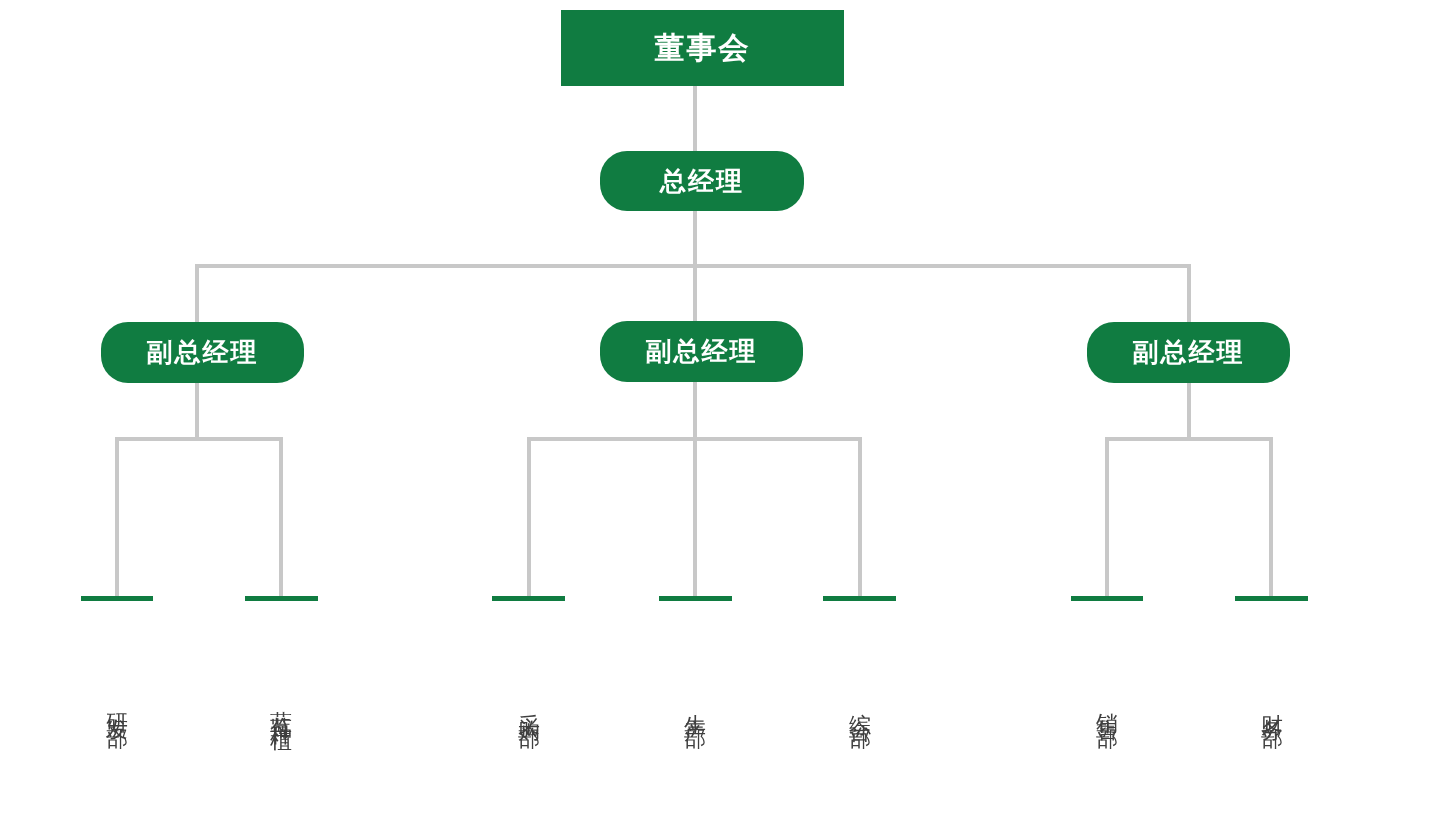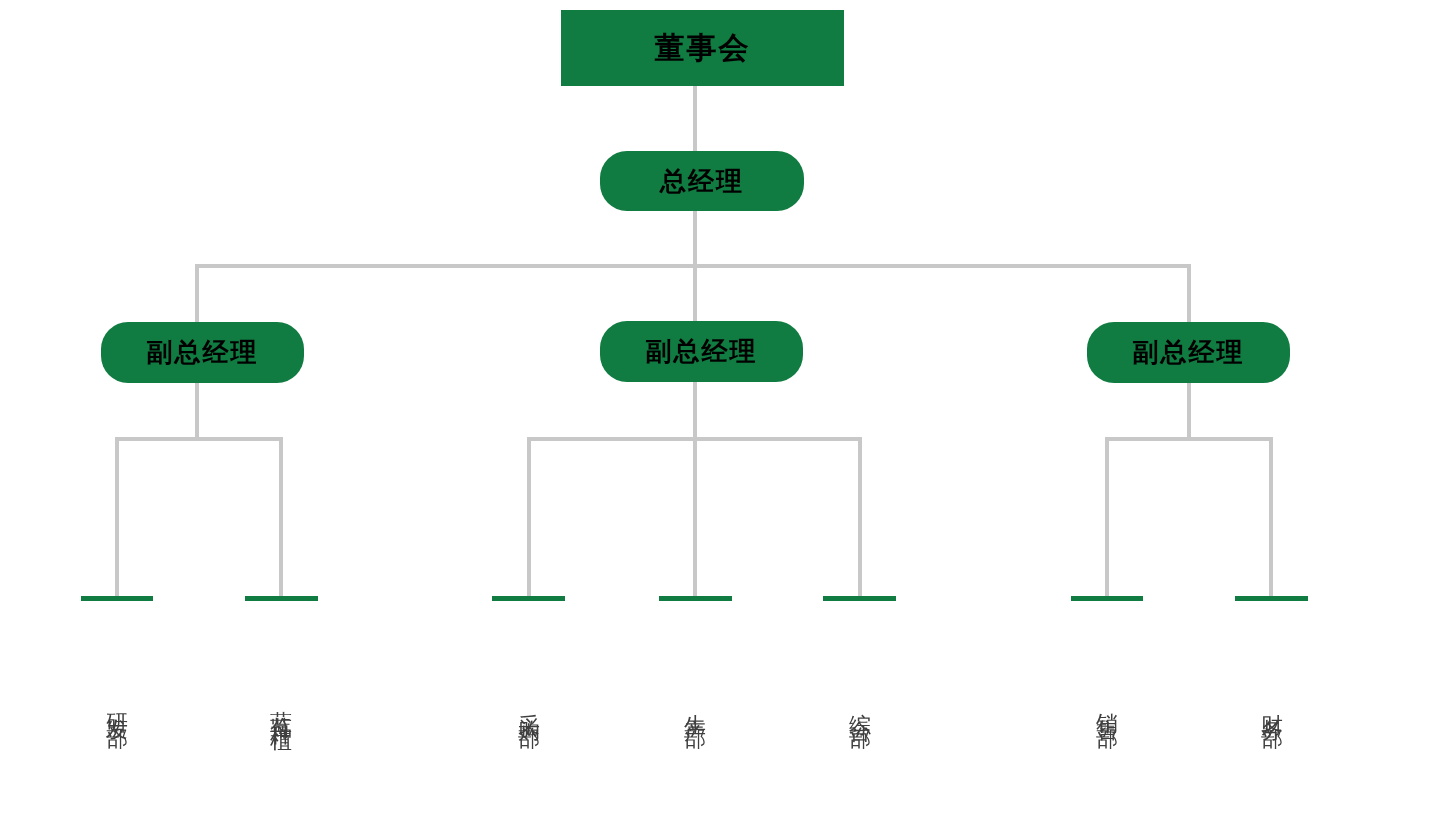--- a/index.html
+++ b/index.html
@@ -17,21 +17,21 @@
   
   .seg {
     position: absolute;
     background: #c8c8c8;
     z-index: 1;
   }
   
   .node {
     position: absolute;
     background: #107c41;
-    color: #000000;
+    color: #ffffff;
     display: flex;
     align-items: center;
     justify-content: center;
     font-weight: bold;
     z-index: 2;
     letter-spacing: 2px;
     font-family: Liberation Serif, serif;
   }
   .node.root { font-size: 30px; }
   .node.mid  { font-size: 26px; border-radius: 27px; }

